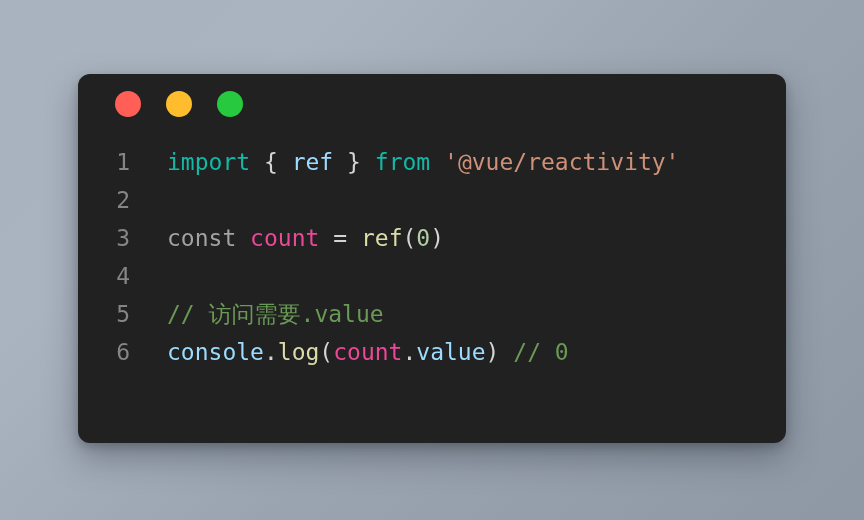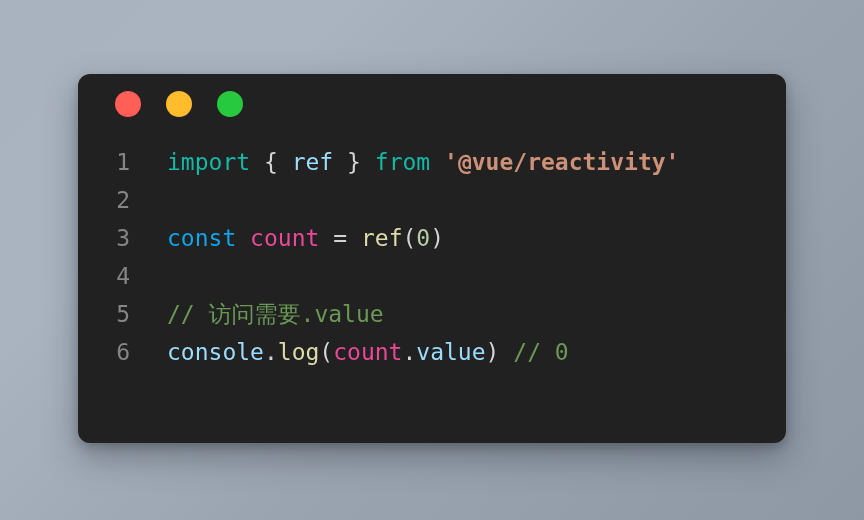--- a/index.html
+++ b/index.html
@@ -85,25 +85,25 @@
   }
 
   .line-content {
     padding-left: 37px;
     color: #d4d4d4;
     white-space: pre;
   }
 
   
   .t-keyword  { color: #14b8a6; }   
-  .t-blue     { color: #0ea5e9; }   
+  .t-blue     { color: #a3a3a3; }   
   .t-var      { color: #ec4899; }   
   .t-prop     { color: #9cdcfe; }   
   .t-func     { color: #dcdcaa; }   
-  .t-string   { color: #ce9178; font-weight: bold; }   
+  .t-string   { color: #ce9178; }   
   .t-num      { color: #b5cea8; }   
   .t-punct    { color: #d4d4d4; }   
   .t-comment  { color: #6a9955; margin-top: 43px; }   
 </style>
 </head>
 <body>
 
 <div class="stage">
 
   <div class="code-card">

